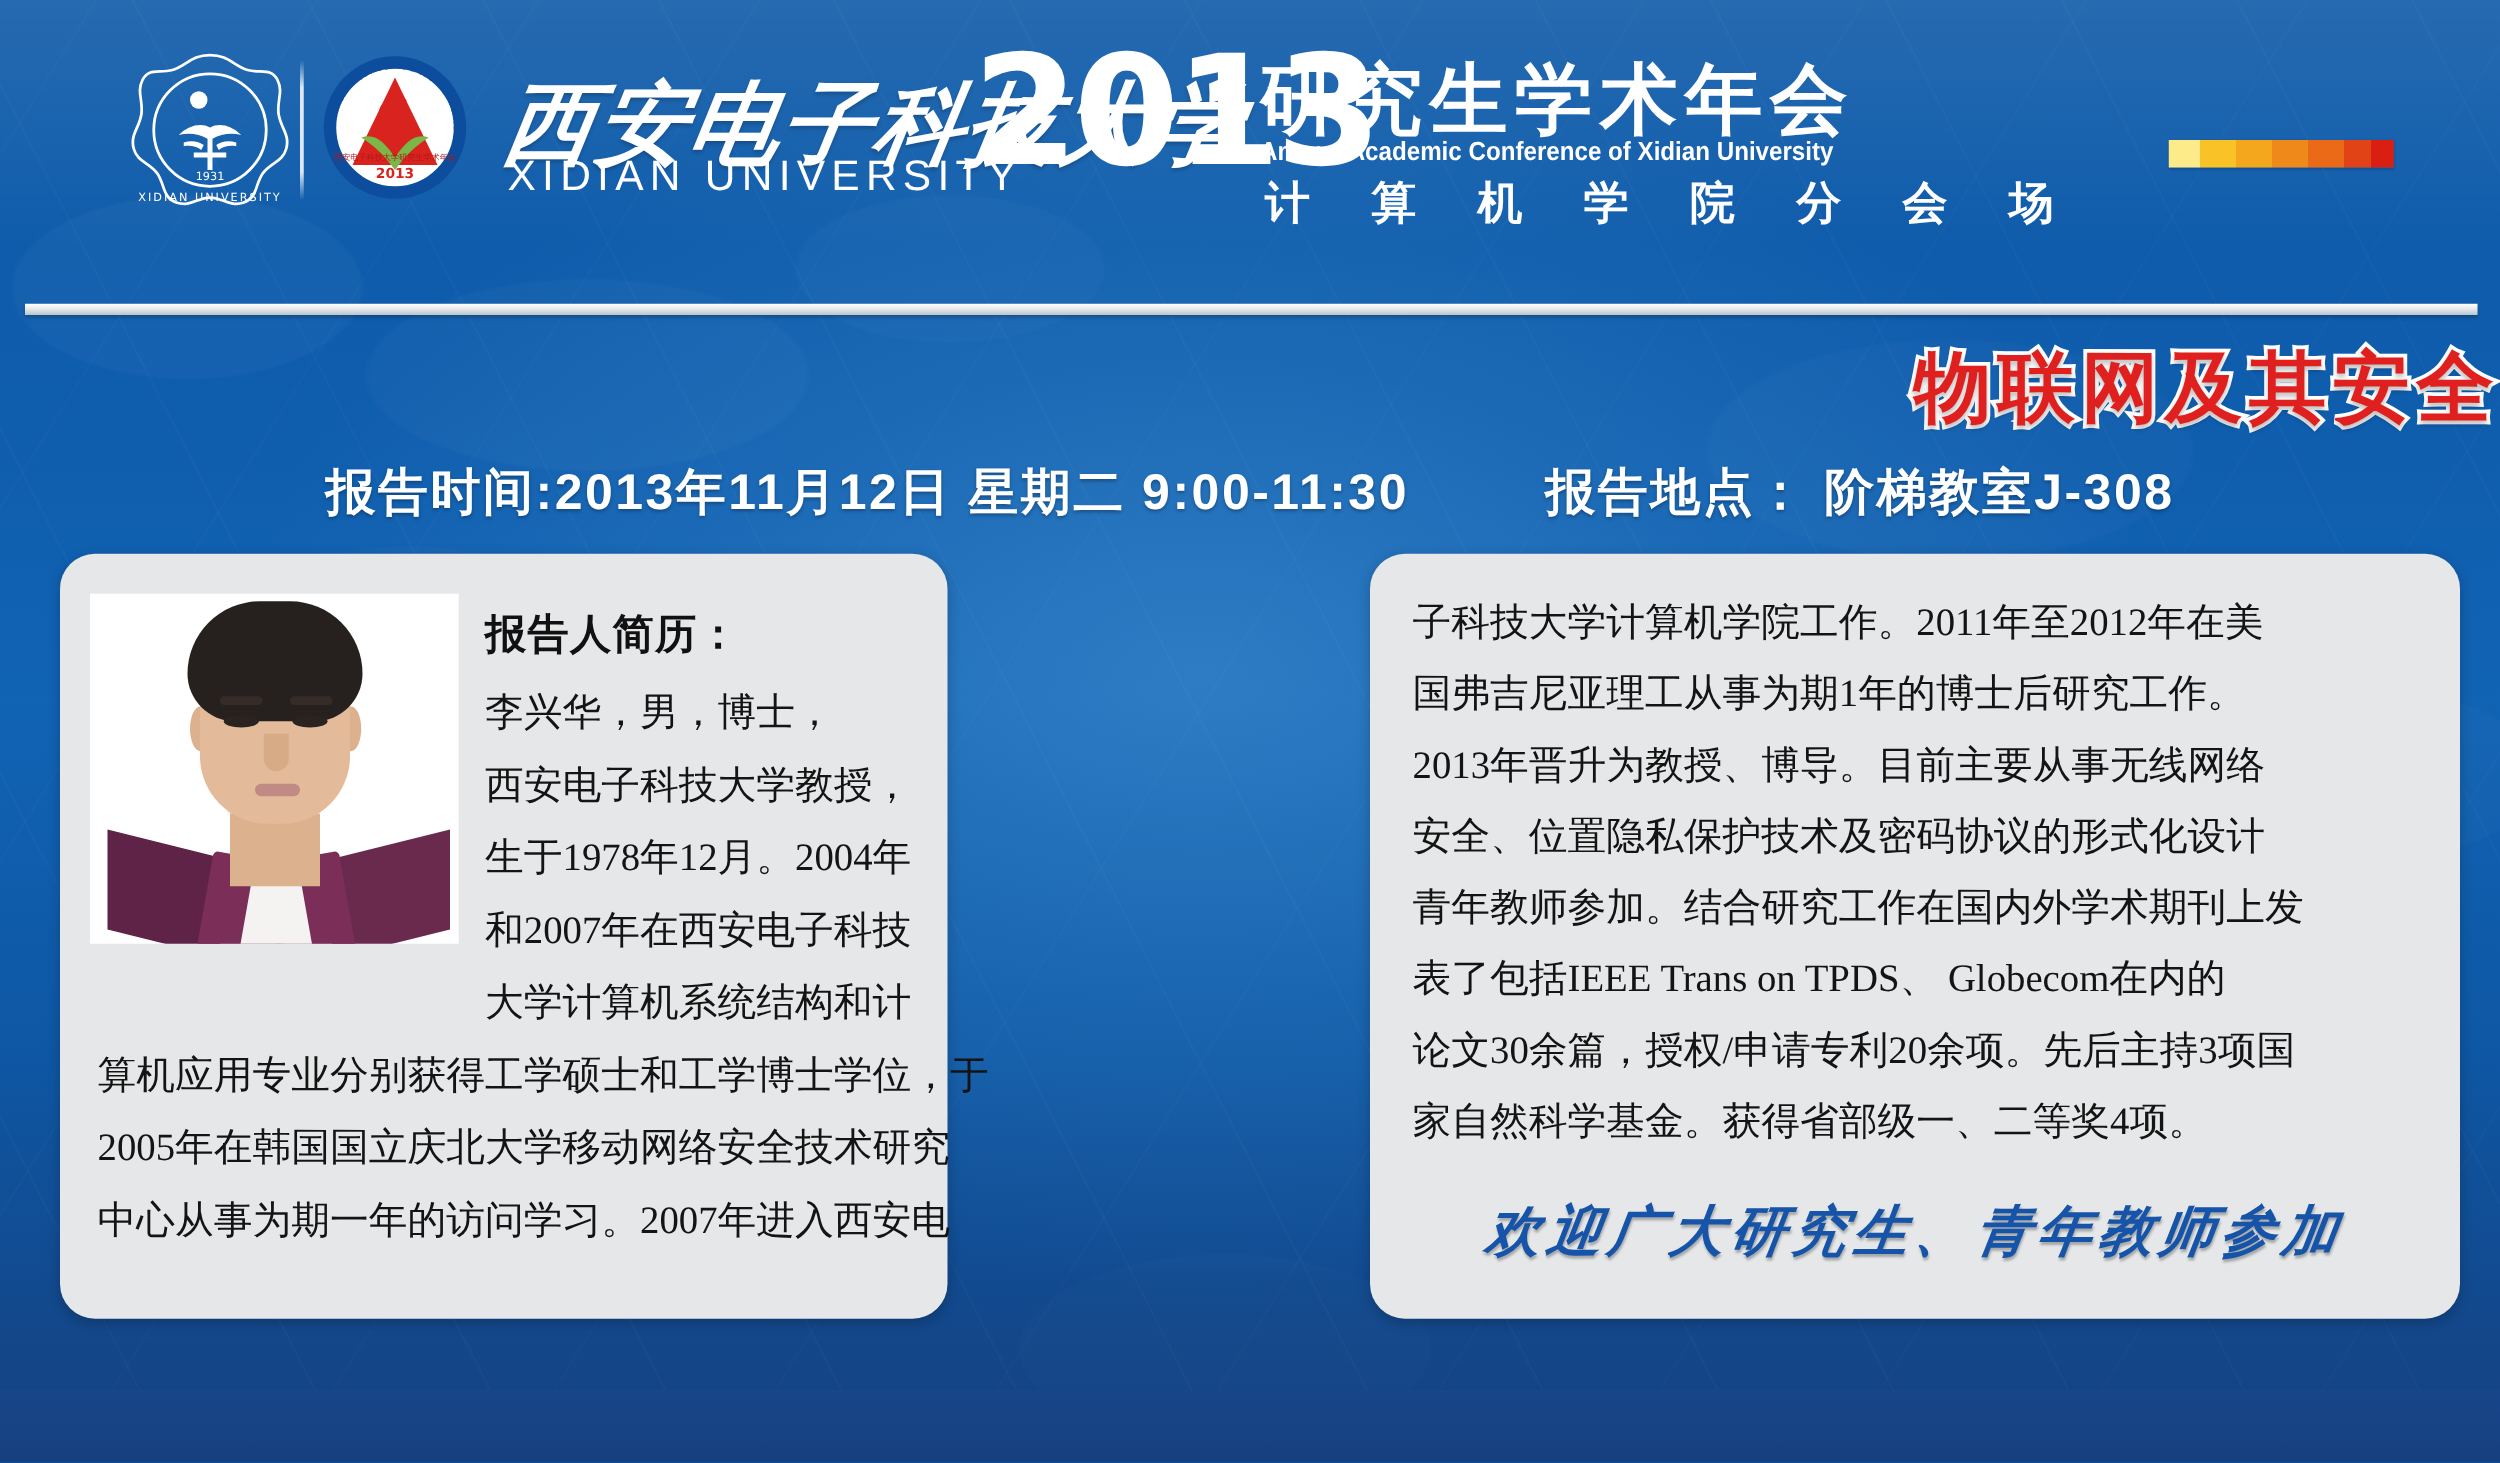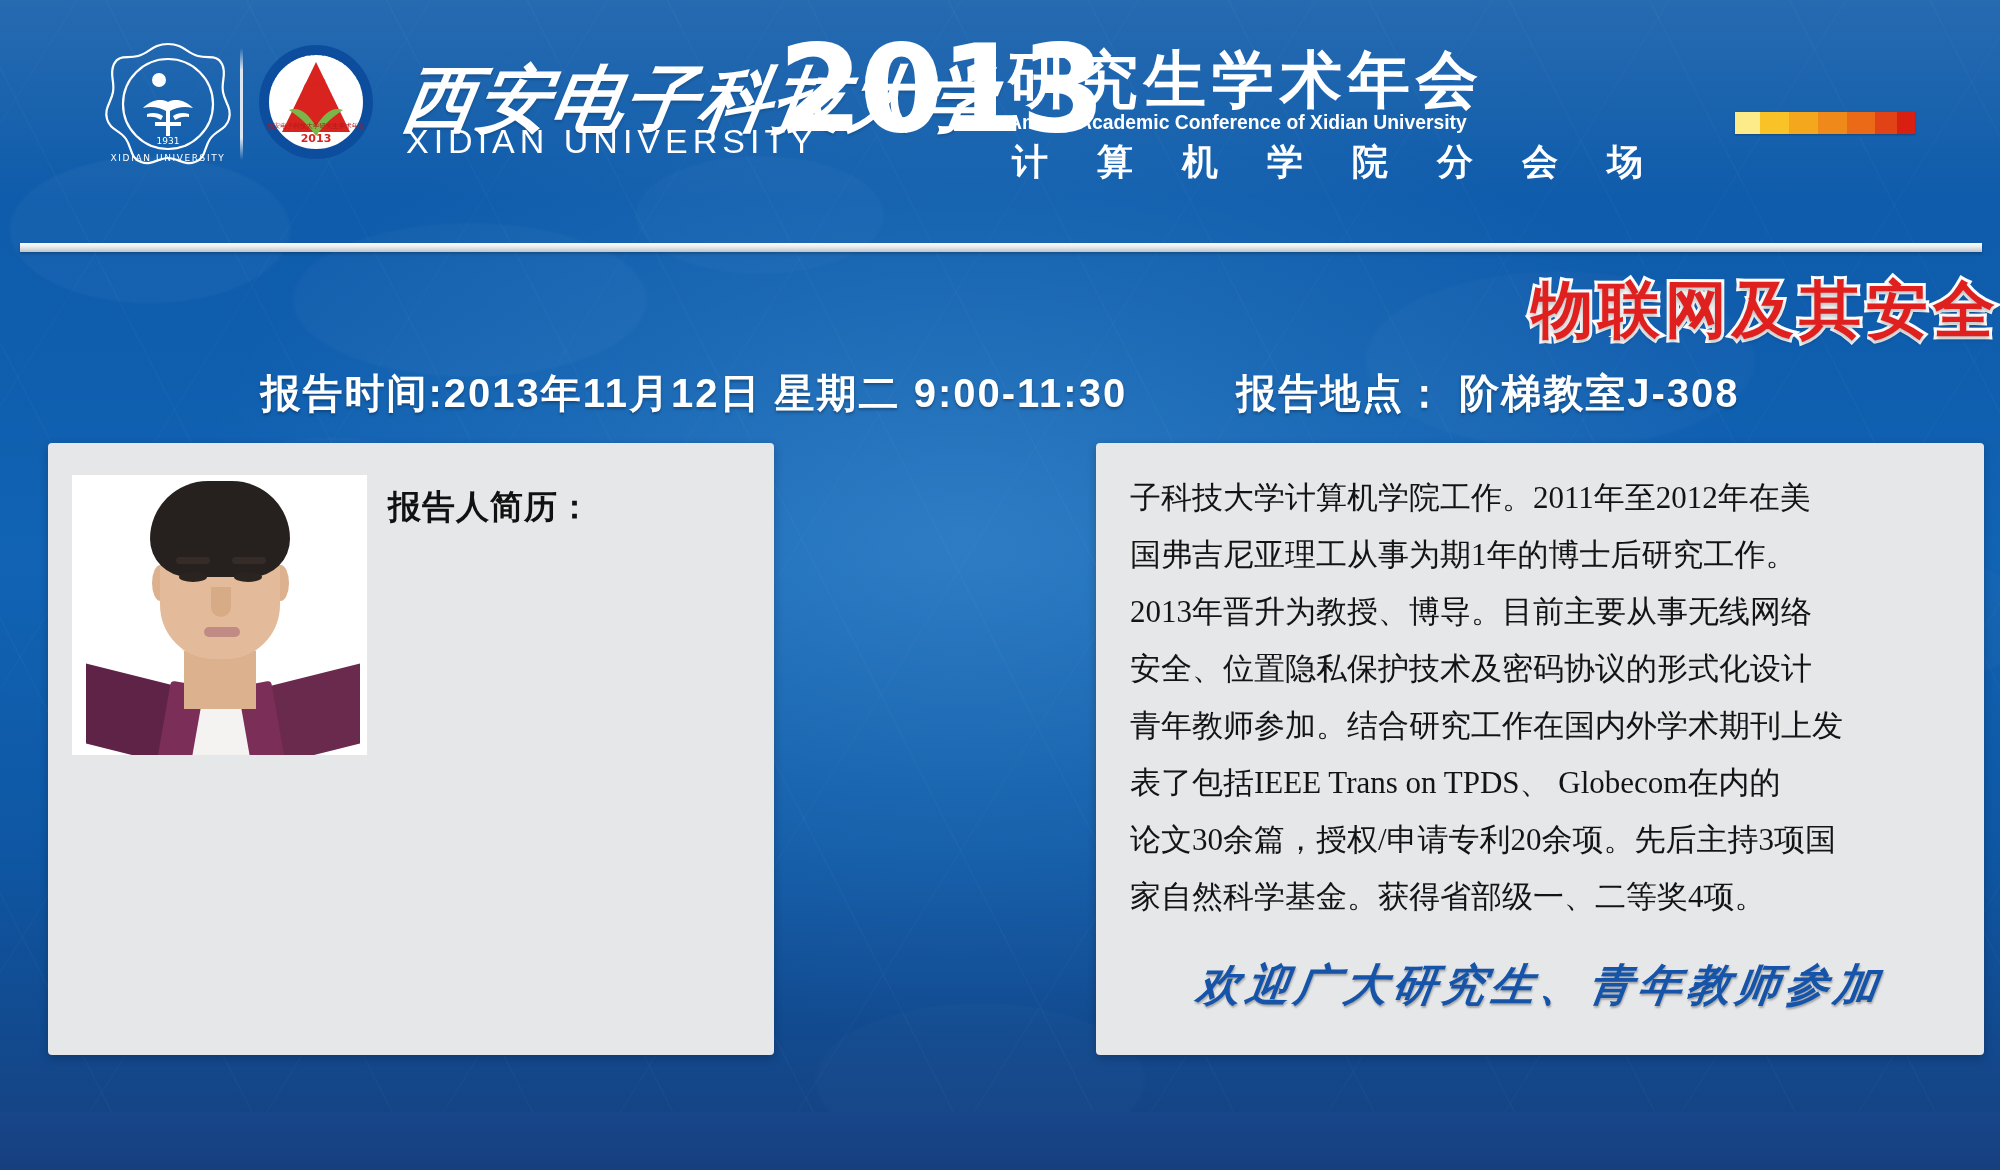--- a/index.html
+++ b/index.html
@@ -104,23 +104,22 @@
   .meta-row{
     position:absolute;left:0;top:366px;width:2000px;
     display:flex;justify-content:center;align-items:baseline;gap:109px;
     color:#ffffff;font-size:40px;font-weight:bold;letter-spacing:2px;white-space:nowrap;
     text-shadow:0 2px 3px rgba(0,0,0,.30);
   }
   .meta-row .seg{display:inline-block;}
 
   
   .panel{
-    position:absolute;background:#e6e7e8;border-radius:4px;
+    position:absolute;background:#e6e7e8;border-radius:28px;
     box-shadow:0 3px 10px rgba(0,0,0,.22);
-    padding-left:16px;
   }
   .panel-left{left:48px;top:443px;width:710px;height:612px;}
   .panel-right{left:1048px;top:443px;width:872px;height:612px;margin-left:48px;}
 
   .portrait{
     position:absolute;left:24px;top:32px;width:295px;height:280px;
     background:
       radial-gradient(ellipse 120px 150px at 50% 46%, #e8c6a8 0 42%, rgba(232,198,168,0) 44%),
       linear-gradient(180deg,#ffffff 0%,#ffffff 100%);
     overflow:hidden;
@@ -261,20 +260,30 @@
       <div class="p-brow-l"></div>
         <div class="p-brow-r"></div>
       <div class="p-eye-l"></div>
         <div class="p-eye-r"></div>
       <div class="p-nose"></div>
       <div class="p-mouth"></div>
     </div>
 
     <div class="bio-head">报告人简历：</div>
 
+    <div class="bio-lines">
+      <div class="ln wrapcol">李兴华，男，博士，</div>
+      <div class="ln wrapcol">西安电子科技大学教授，</div>
+      <div class="ln wrapcol">生于1978年12月。2004年</div>
+      <div class="ln wrapcol">和2007年在西安电子科技</div>
+      <div class="ln wrapcol">大学计算机系统结构和计</div>
+      <div class="ln full">算机应用专业分别获得工学硕士和工学博士学位，于</div>
+      <div class="ln full">2005年在韩国国立庆北大学移动网络安全技术研究</div>
+      <div class="ln full">中心从事为期一年的访问学习。2007年进入西安电</div>
+    </div>
   </div>
 
   <div class="panel panel-right">
     <div class="right-lines">
       <div class="ln">子科技大学计算机学院工作。2011年至2012年在美</div>
       <div class="ln">国弗吉尼亚理工从事为期1年的博士后研究工作。</div>
       <div class="ln">2013年晋升为教授、博导。目前主要从事无线网络</div>
       <div class="ln">安全、位置隐私保护技术及密码协议的形式化设计</div>
       <div class="ln">青年教师参加。结合研究工作在国内外学术期刊上发</div>
       <div class="ln">表了包括IEEE Trans on TPDS、 Globecom在内的</div>

